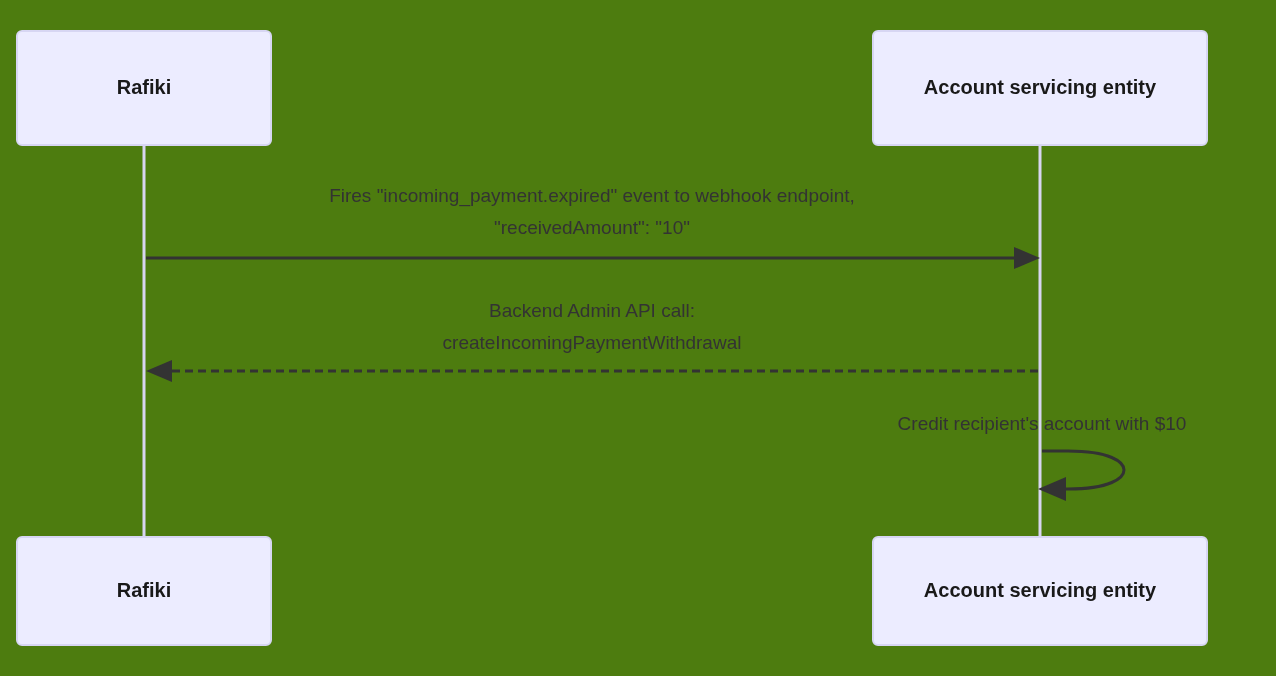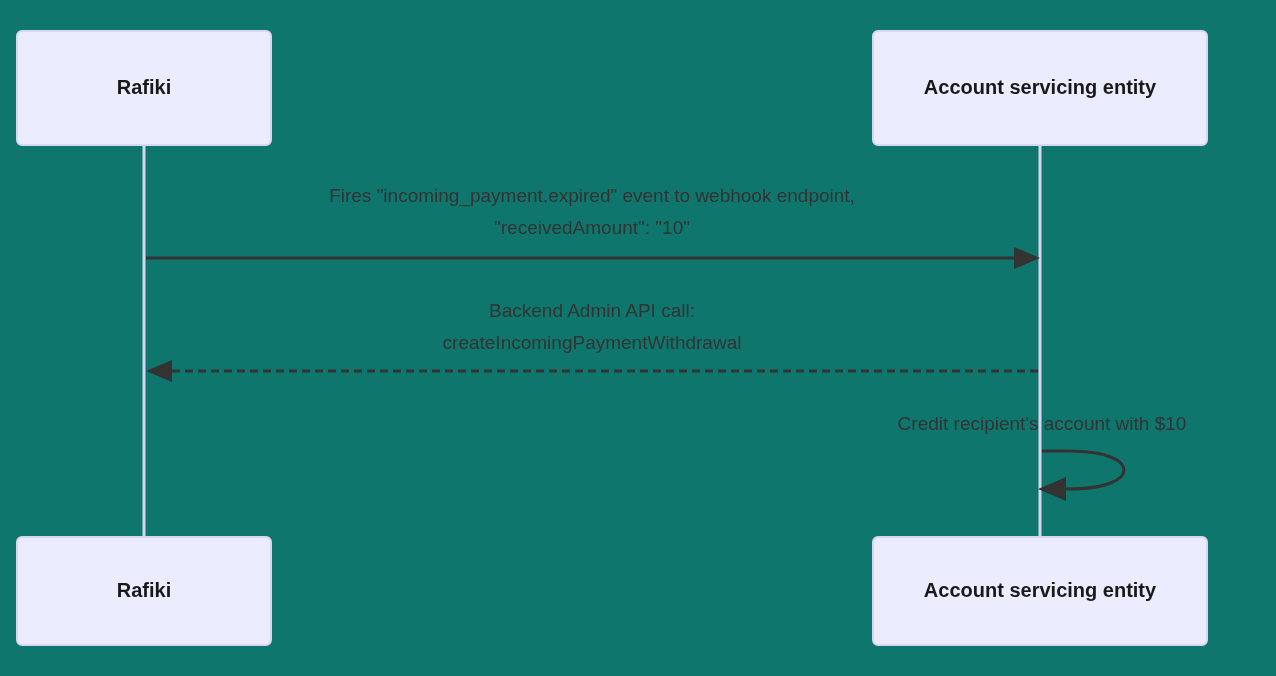--- a/index.html
+++ b/index.html
@@ -11,21 +11,21 @@
   body {
     font-family: "Liberation Sans", sans-serif;
     width: 1276px;
     height: 676px;
     overflow: hidden;
   }
   #diagram-root {
     position: relative;
     width: 1276px;
     height: 676px;
-    background: #0f766e;
+    background: #4d7c0f;
   }
   #diagram-svg {
     position: absolute;
     top: 0;
     left: 0;
     width: 1276px;
     height: 676px;
     display: block;
   }
   .participant-box {

